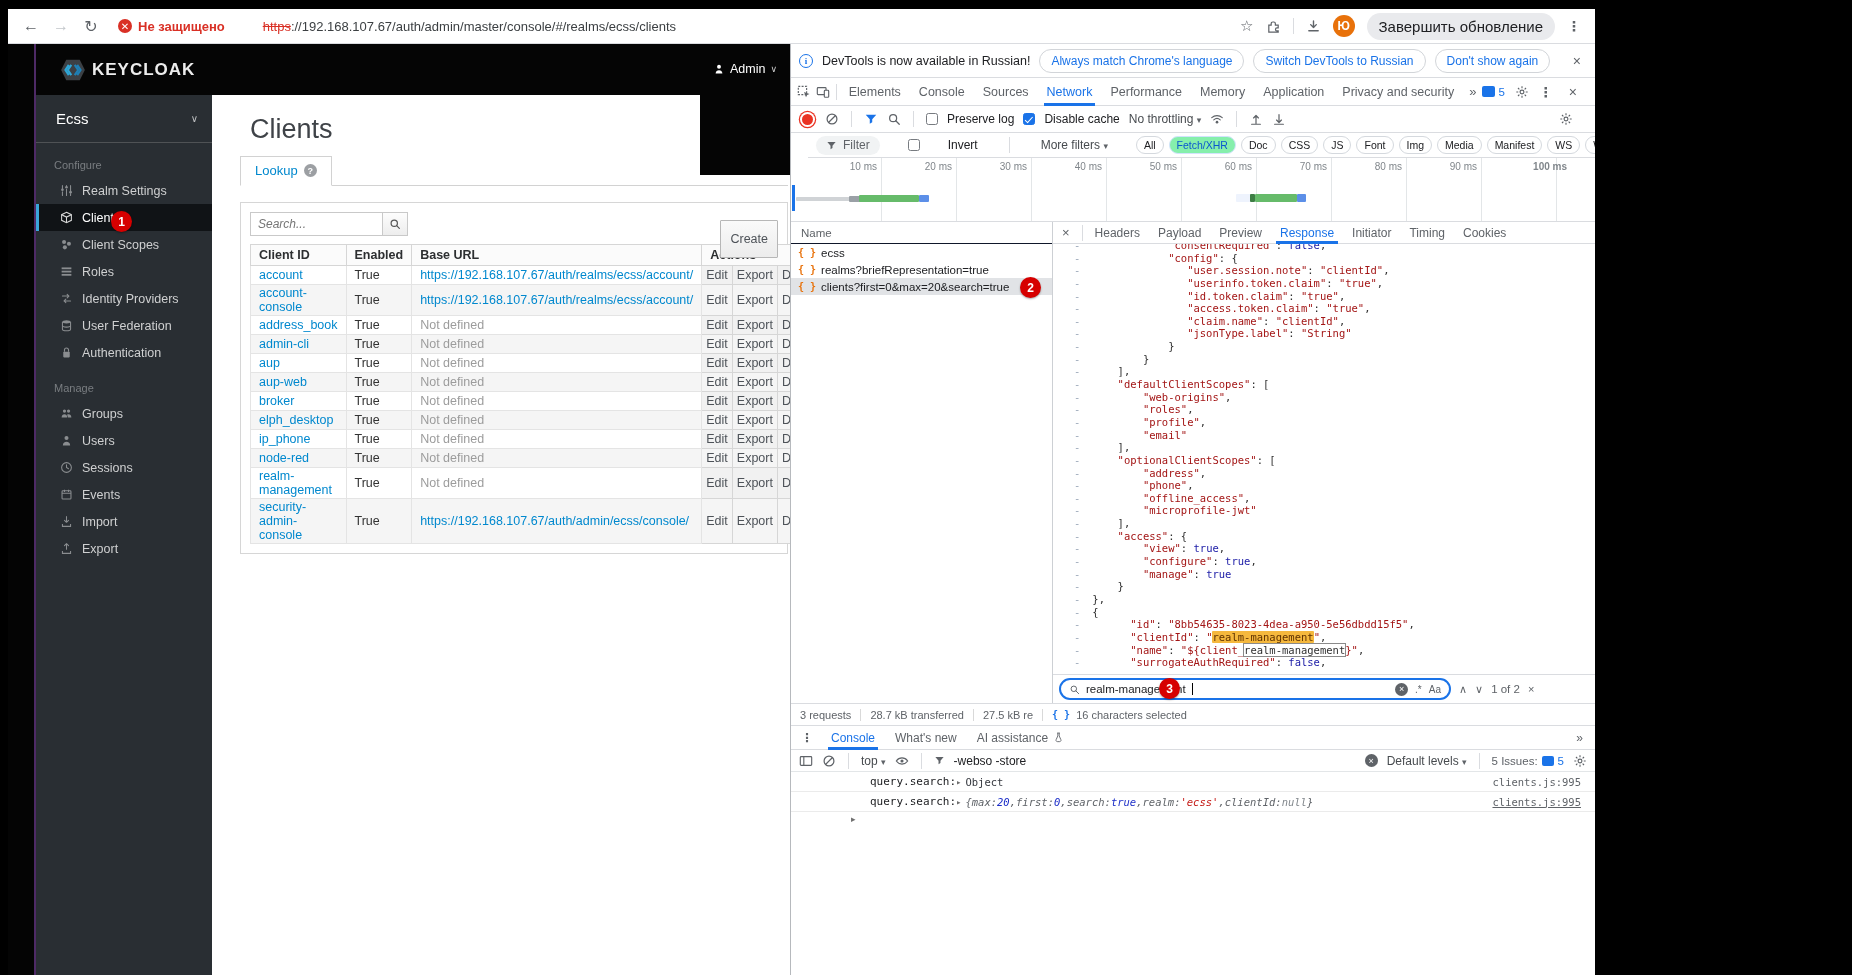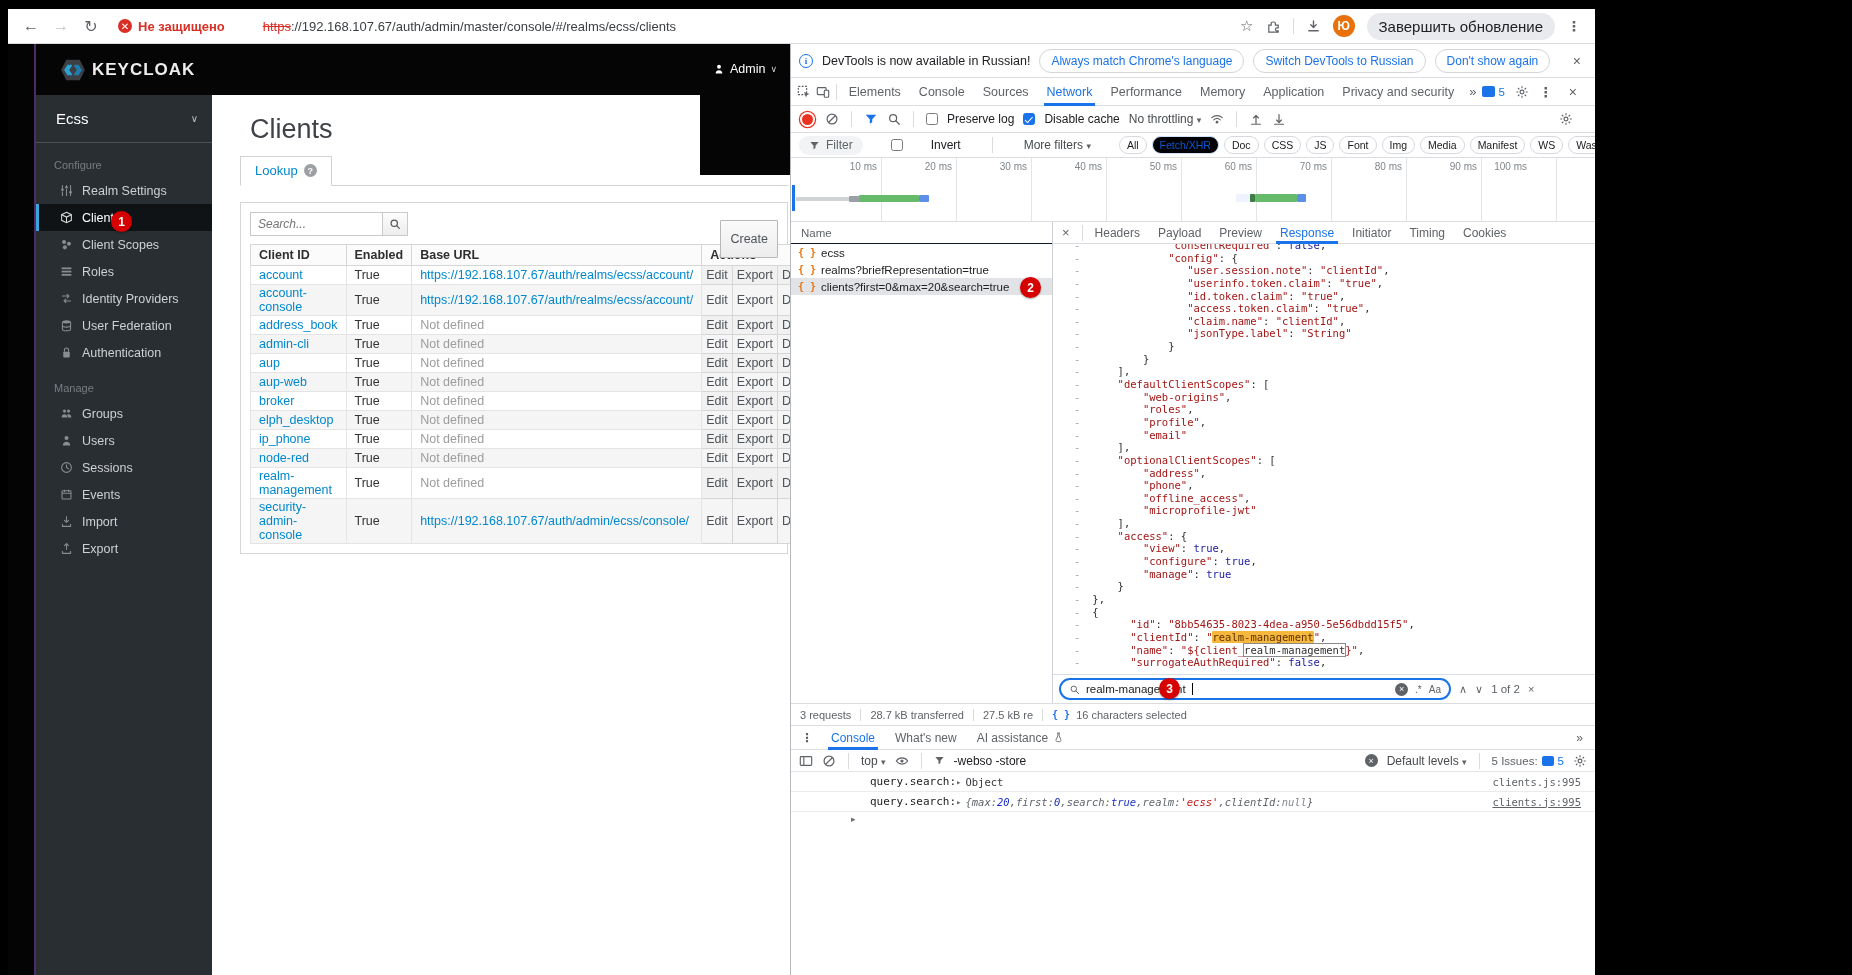--- a/index.html
+++ b/index.html
@@ -102,25 +102,25 @@
   .dt-nettb{height:27px;padding:0 8px;gap:9px;}
   .rec{width:11px;height:11px;border-radius:50%;background:#ea3323;box-shadow:0 0 0 2px #fff,0 0 0 3.2px #ea3323;margin:0 3px;}
   .ico{display:flex;align-items:center;justify-content:center;color:#5f6368;}
   .ico svg{width:14px;height:14px;}
   .chk{width:12px;height:12px;border:1.4px solid #777b80;border-radius:2.5px;flex:none;}
   .chk.on{background:#1a73e8;border-color:#1a73e8;position:relative;}
   .chk.on::after{content:"";position:absolute;left:3px;top:0.5px;width:3px;height:6.5px;border:solid #fff;border-width:0 1.8px 1.8px 0;transform:rotate(42deg);}
   .lbl{font-size:12px;color:#202124;white-space:nowrap;}
   .dd{font-size:12px;color:#474b4f;white-space:nowrap;}
   .dd .car{font-size:9px;color:#5f6368;}
-  .dt-filterrow{height:25px;padding:0 8px;gap:28px;}
+  .dt-filterrow{height:25px;padding:0 8px;gap:28px;margin-left:17px;}
   .filter-input{display:flex;align-items:center;gap:6px;background:#f1f3f4;border-radius:12px;height:19px;width:205px;padding:0 10px;color:#5f6368;font-size:12px;}
   .chips{display:flex;align-items:center;gap:5px;}
   .chip{border:1px solid #d5d9de;border-radius:10px;padding:2px 7px;font-size:10.5px;color:#202124;white-space:nowrap;}
-  .chip.sel{background:#000000;border-color:#d3e3fd;color:#0b57d0;}
+  .chip.sel{background:#86efac;border-color:#d3e3fd;color:#0b57d0;}
   .dt-timeline{position:relative;height:64px;border-bottom:1px solid #dadce0;background:#fff;overflow:hidden;}
   .tl-line{position:absolute;top:0;bottom:0;width:1px;background:#e3e6e8;}
   .tl-lbl{position:absolute;top:3px;font-size:10px;color:#80868b;transform:translateX(-100%);padding-right:4px;white-space:nowrap;}
   .tl-bar{position:absolute;border-radius:1px;}
   .tl-mark{position:absolute;left:1px;top:27px;width:3px;height:26px;background:#1a73e8;}
 
   .dt-split{display:flex;height:482px;border-bottom:1px solid #dadce0;}
   .req-col{width:262px;border-right:1px solid #cdd0d4;display:flex;flex-direction:column;}
   .req-head{height:22px;border-bottom:1px solid #0f172a;display:flex;align-items:center;padding:0 10px;color:#5f6368;font-size:11.5px;}
   .req-row{height:17px;display:flex;align-items:center;gap:5px;padding:0 7px;font-size:11.5px;color:#202124;position:relative;white-space:nowrap;overflow:hidden;}
@@ -629,21 +629,21 @@
             <div class="tl-lbl" style="left: 390px;">50 ms</div>
             <div class="tl-line" style="left: 465px;"></div>
             <div class="tl-lbl" style="left: 465px;">60 ms</div>
             <div class="tl-line" style="left: 540px;"></div>
             <div class="tl-lbl" style="left: 540px;">70 ms</div>
             <div class="tl-line" style="left: 615px;"></div>
             <div class="tl-lbl" style="left: 615px;">80 ms</div>
             <div class="tl-line" style="left: 690px;"></div>
             <div class="tl-lbl" style="left: 690px;">90 ms</div>
             <div class="tl-line" style="left: 765px;"></div>
-            <div class="tl-lbl" style="left: 740px;">100 ms</div>
+            <div class="tl-lbl" style="left: 780px; font-weight: bold;">100 ms</div>
             <div class="tl-bar" style="left: 5px; top: 39px; width: 95px; height: 4px; background: rgb(208, 211, 214);"></div>
             <div class="tl-bar" style="left: 58px; top: 38px; width: 26px; height: 6px; background: rgb(154, 160, 166);"></div>
             <div class="tl-bar" style="left: 68px; top: 37px; width: 60px; height: 7px; background: rgb(102, 187, 106);"></div>
             <div class="tl-bar" style="left: 128px; top: 37px; width: 10px; height: 7px; background: rgb(92, 143, 232);"></div>
             <div class="tl-bar" style="left: 445px; top: 36px; width: 30px; height: 8px; background: rgb(238, 243, 253);"></div>
             <div class="tl-bar" style="left: 459px; top: 36px; width: 5px; height: 8px; background: rgb(61, 125, 68);"></div>
             <div class="tl-bar" style="left: 464px; top: 36px; width: 42px; height: 8px; background: rgb(102, 187, 106);"></div>
             <div class="tl-bar" style="left: 506px; top: 36px; width: 9px; height: 8px; background: rgb(92, 143, 232);"></div>
           </div>
 

